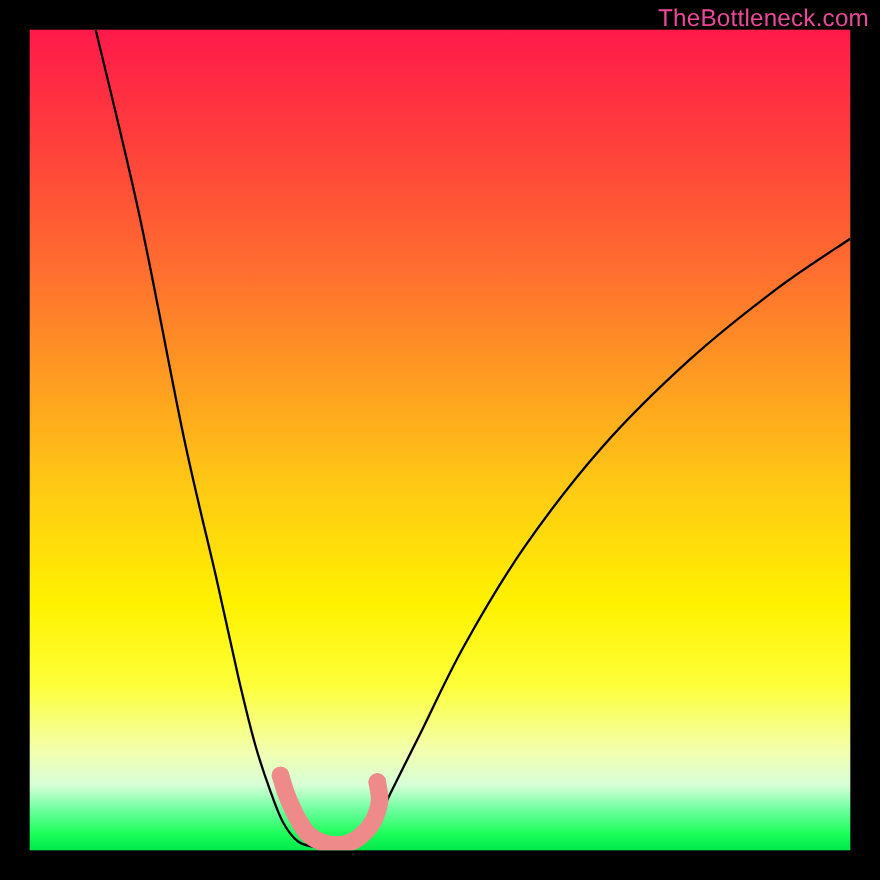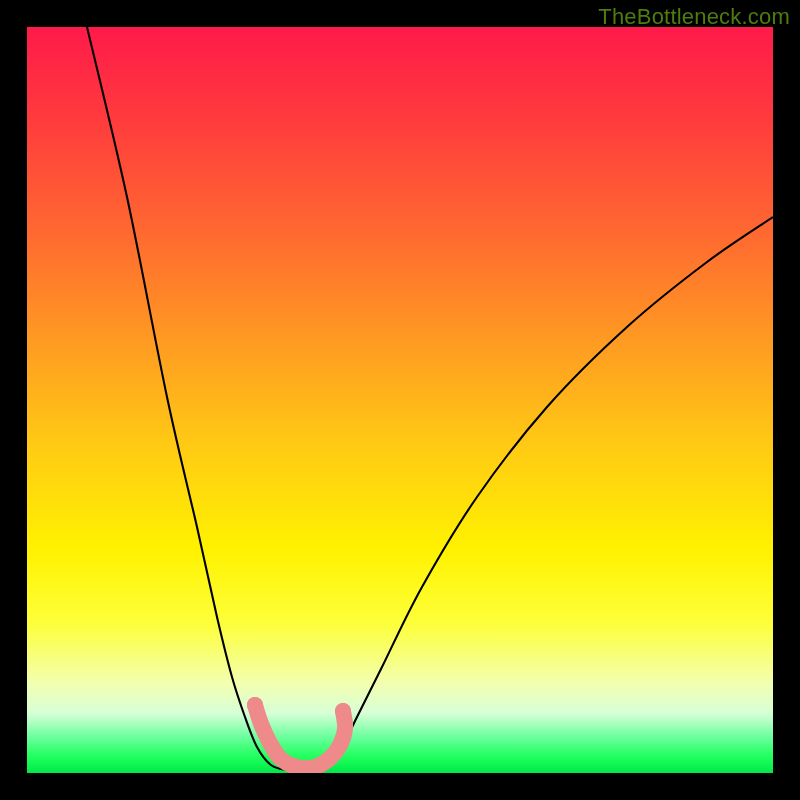--- a/index.html
+++ b/index.html
@@ -36,21 +36,21 @@
       #d7ffd7 92%,
       #70ffa0 95%,
       #1bff5a 98%,
       #00e84a 100%
     );
   }
   .attrib {
     position: absolute;
     right: 10px;
     top: 4px;
-    color: #4d7c0f;
+    color: #ec4899;
     font-size: 22px;
     font-weight: 500;
     letter-spacing: 0.2px;
   }
   svg.curves {
     position: absolute;
     left: 0; top: 0;
     width: 746px; height: 746px;
   }
 </style>

